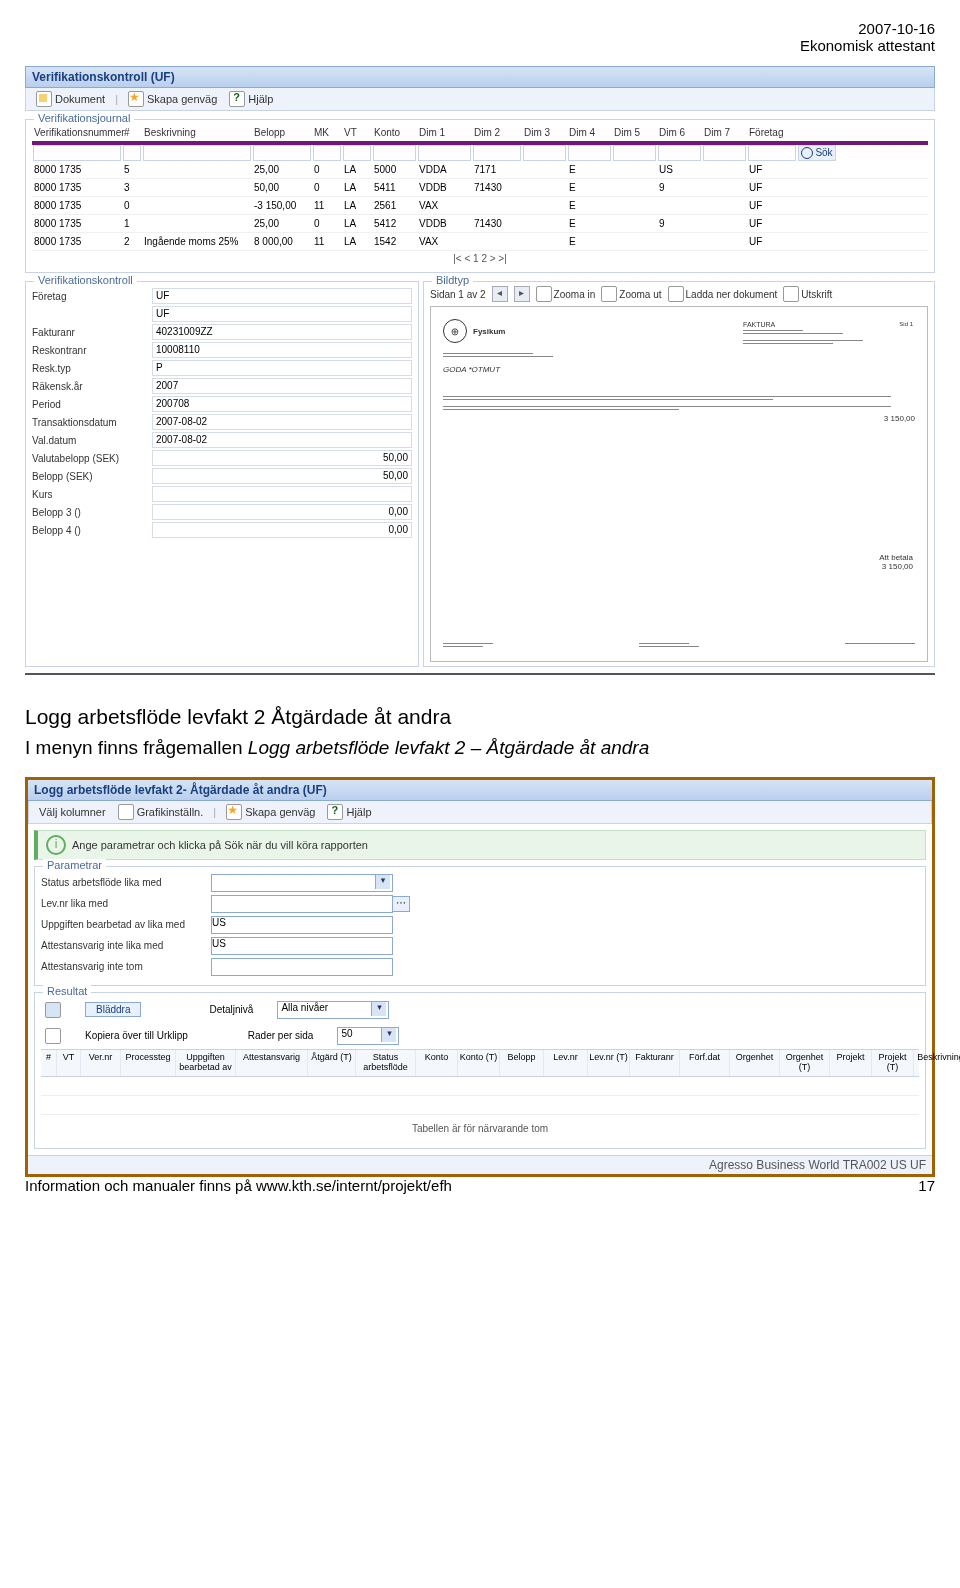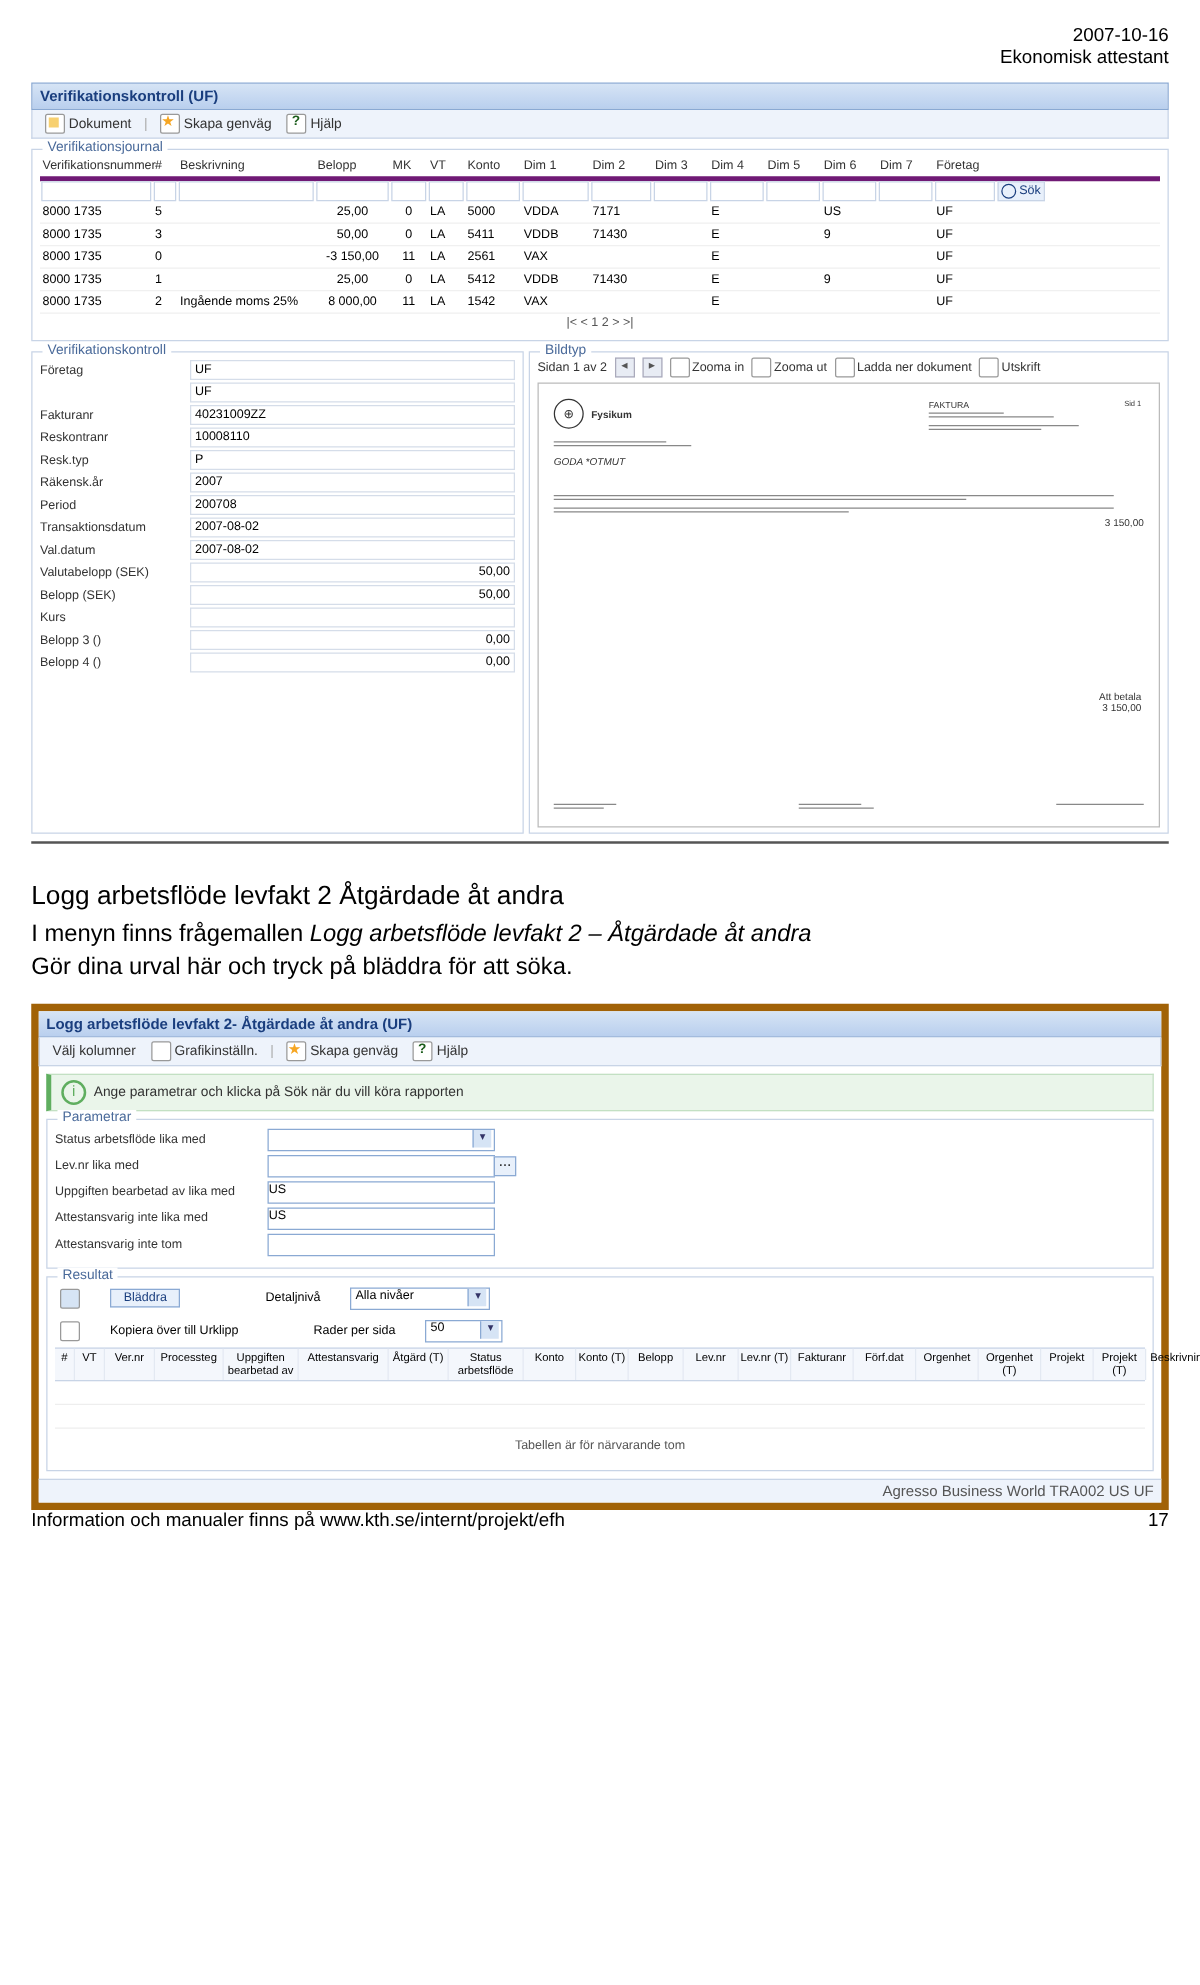--- a/index.html
+++ b/index.html
@@ -16,21 +16,21 @@
   .fieldset{border:1px solid #c8d4e6;margin:8px 0 0;padding:4px 6px 6px;position:relative}
   .legend{position:absolute;top:-8px;left:8px;background:#fff;padding:0 4px;color:#4a6a9a;font-size:11px}
   .hdrrow,.drow{display:grid;grid-template-columns:90px 20px 110px 60px 30px 30px 45px 55px 50px 45px 45px 45px 45px 45px 50px 40px;font-size:10px;padding:2px 0}
   .hdrrow{color:#333;border-bottom:4px solid #701a75}
   .hdrrow>div{padding:1px 2px}
   .filterrow{display:grid;grid-template-columns:90px 20px 110px 60px 30px 30px 45px 55px 50px 45px 45px 45px 45px 45px 50px 40px}
   .filterrow>div{height:14px;border:1px solid #c8d4e6;background:#fff;margin:0 1px}
   .searchcell{background:#e8f0fb!important;text-align:center;color:#1a3e7e;font-size:10px;line-height:14px;display:flex;align-items:center;justify-content:center;gap:2px}
   .drow{border-bottom:1px solid #f0f0f0}
   .drow>div{padding:1px 2px}
-  .num{text-align:center}
+  .num{text-align:left}
   .pager{text-align:center;font-size:10px;color:#555;padding:2px}
   .twocol{display:flex;gap:4px;margin-top:8px}
   .leftpane{flex:0 0 380px;border:1px solid #c8d4e6;padding:4px 6px;position:relative}
   .rightpane{flex:1;border:1px solid #c8d4e6;padding:4px 6px;position:relative;background:#fff}
   .kvrow{display:flex;align-items:center;margin:2px 0;font-size:10px}
   .klabel{width:120px;color:#333}
   .kval{flex:1;border:1px solid #d5dde9;height:14px;padding:0 3px;line-height:14px;background:#fff}
   .kval.num{text-align:right}
   .imgbar{font-size:10px;color:#333;display:flex;align-items:center;gap:6px;margin-bottom:4px;flex-wrap:wrap}
   .imgbar .btn{display:flex;align-items:center;gap:2px}
@@ -38,21 +38,21 @@
   .docpreview{border:1px solid #bbb;background:#fff;height:330px;padding:12px;font-size:8px;color:#333;position:relative}
   .docpreview .logo{display:flex;align-items:center;gap:6px;margin-bottom:10px}
   .docpreview .logo .circ{width:22px;height:22px;border-radius:50%;border:1px solid #333;display:flex;align-items:center;justify-content:center;font-size:10px}
   .grayline{height:2px;background:#888;margin:2px 0;width:80%}
   .docright{position:absolute;right:14px;top:14px;font-size:7px;text-align:left;width:170px}
   .docmid{margin-top:22px;font-size:8px}
   .docfoot{position:absolute;bottom:12px;left:12px;right:12px;font-size:7px;display:flex;justify-content:space-between}
   
   .para{font-size:19px;line-height:1.35;margin:28px 0 4px}
   .para h2{font-size:21px;font-weight:normal;margin:0 0 4px}
-  .screenshot2{border:6px solid #a16207;margin-top:16px}
+  .screenshot2{border:3px solid #a16207;margin-top:16px}
   .green-bar{background:#eaf5ea;border:1px solid #c3e0c3;border-left:4px solid #5fae5f;margin:6px;padding:4px 8px;font-size:11px;color:#333;display:flex;align-items:center;gap:6px}
   .green-bar .gico{width:16px;height:16px;border-radius:50%;border:2px solid #5fae5f;color:#5fae5f;text-align:center;line-height:14px;font-size:12px}
   .param-row{display:flex;align-items:center;font-size:10px;margin:3px 0}
   .param-row .pl{width:170px;color:#333}
   .param-row .sel{width:180px;height:16px;border:1px solid #8aa9d3;background:#fff;position:relative}
   .param-row .sel.dd::after{content:"▾";position:absolute;right:2px;top:0;width:14px;height:14px;background:#d6e4f5;border-left:1px solid #8aa9d3;text-align:center;font-size:9px;color:#336}
   .param-row .sel.btn3::after{content:"⋯";position:absolute;right:-18px;top:0;width:16px;height:14px;border:1px solid #8aa9d3;background:#e8f0fb;text-align:center;font-size:10px}
   .resheader{display:flex;gap:24px;align-items:center;font-size:10px;padding:4px}
   .bluebtn{background:#e8f0fb;border:1px solid #8aa9d3;padding:1px 10px;color:#1a3e7e}
   .ressel{width:110px;height:16px;border:1px solid #8aa9d3;background:#fff;position:relative;display:inline-block}
@@ -353,21 +353,20 @@
       </div>
     </div>
   </div>
 </div>
 
 <hr class="sep">
 
 <div class="para">
   <h2>Logg arbetsflöde levfakt 2 Åtgärdade åt andra</h2>
   <span>I menyn finns frågemallen </span><i>Logg arbetsflöde levfakt 2 – Åtgärdade åt andra</i><br>
-  <span>Gör dina urval här och tryck på bläddra för att söka.</span>
 </div>
 
 <div class="screenshot2">
   <div class="blue-title" style="border:none;border-bottom:1px solid #8aa9d3">Logg arbetsflöde levfakt 2- Åtgärdade åt andra (UF)</div>
   <div class="toolbar">
     <span class="tbitem">
         <span>Välj kolumner</span>
       </span>
     <span class="tbitem">
         <span class="ico"></span>

